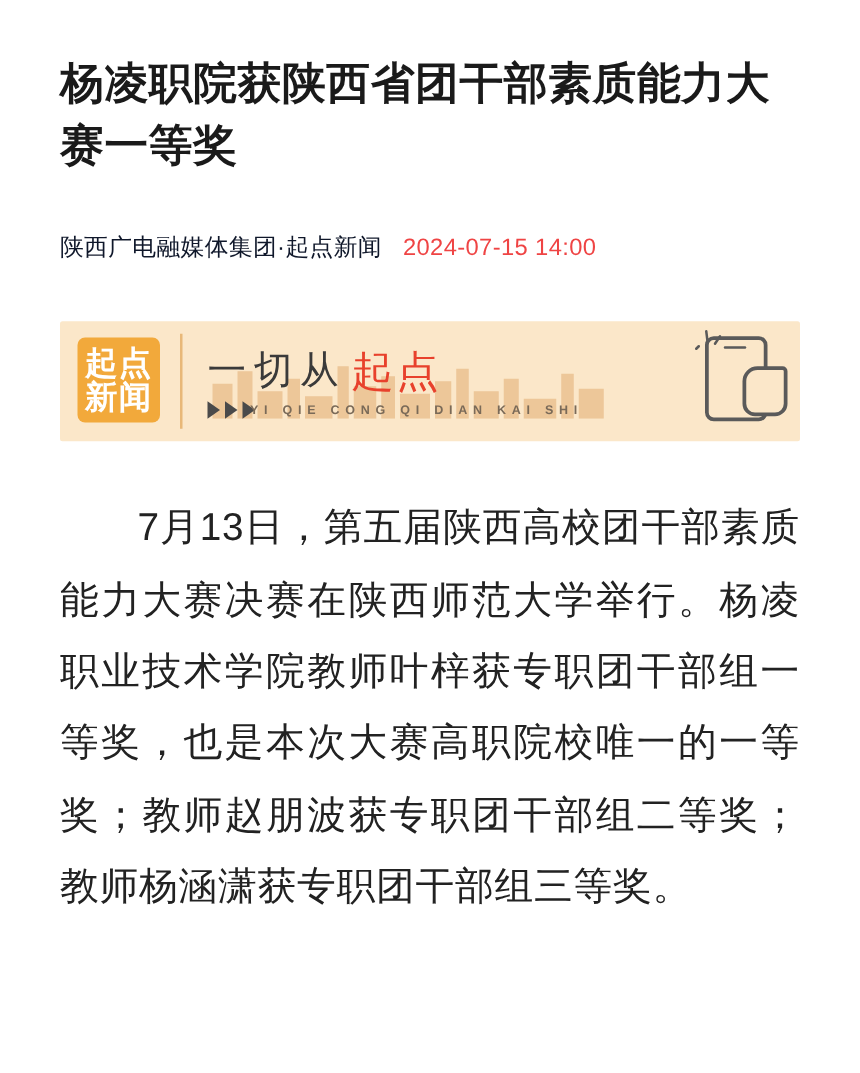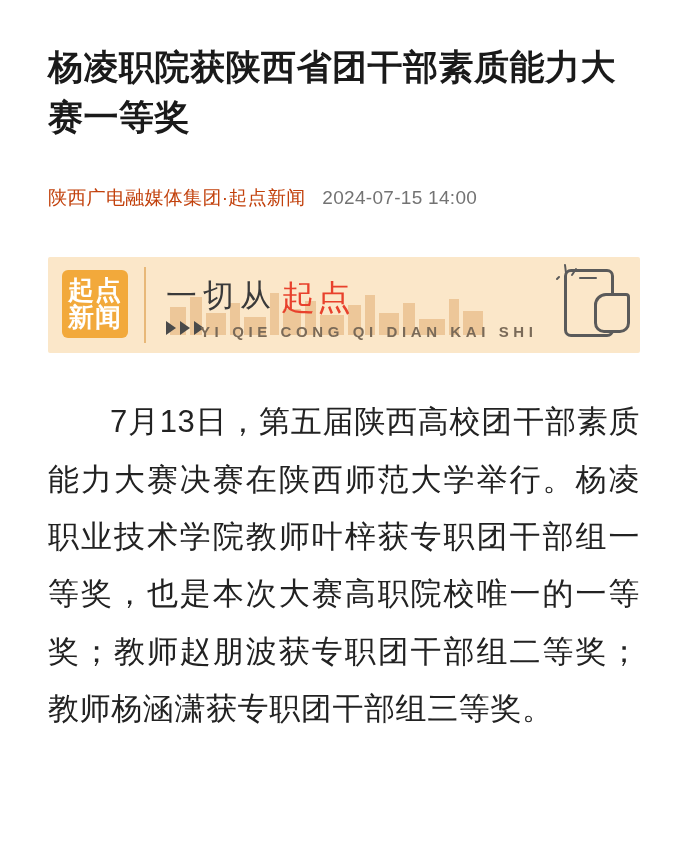--- a/index.html
+++ b/index.html
@@ -31,24 +31,24 @@
     padding-right: 10px;
   }
   .meta-line {
     margin-top: 44px;
     font-size: 19px;
     color: #9b9b9b;
     letter-spacing: 0.3px;
     white-space: nowrap;
   }
   .meta-source {
-    color: #c2410c;
+    color: #0f172a;
   }
   .meta-date {
-    color: #737373;
+    color: #ef4444;
   }
   
   .banner {
     margin-top: 46px;
     width: 592px;
     height: 96px;
     background: #fbe7c9;
     border-radius: 2px;
     position: relative;
     overflow: hidden;
@@ -103,21 +103,21 @@
   .banner-main .accent {
     color: #e8412c;
     font-size: 34px;
     letter-spacing: 2px;
     margin: 0 4px;
   }
   .banner-pinyin {
     position: absolute;
     left: 152px;
     top: 66px;
-    font-size: 15px;
+    font-size: 10px;
     color: #7a6a58;
     letter-spacing: 4.6px;
     font-weight: bold;
     white-space: nowrap;
   }
   .banner-arrows {
     position: absolute;
     left: 118px;
     top: 64px;
     display: flex;

